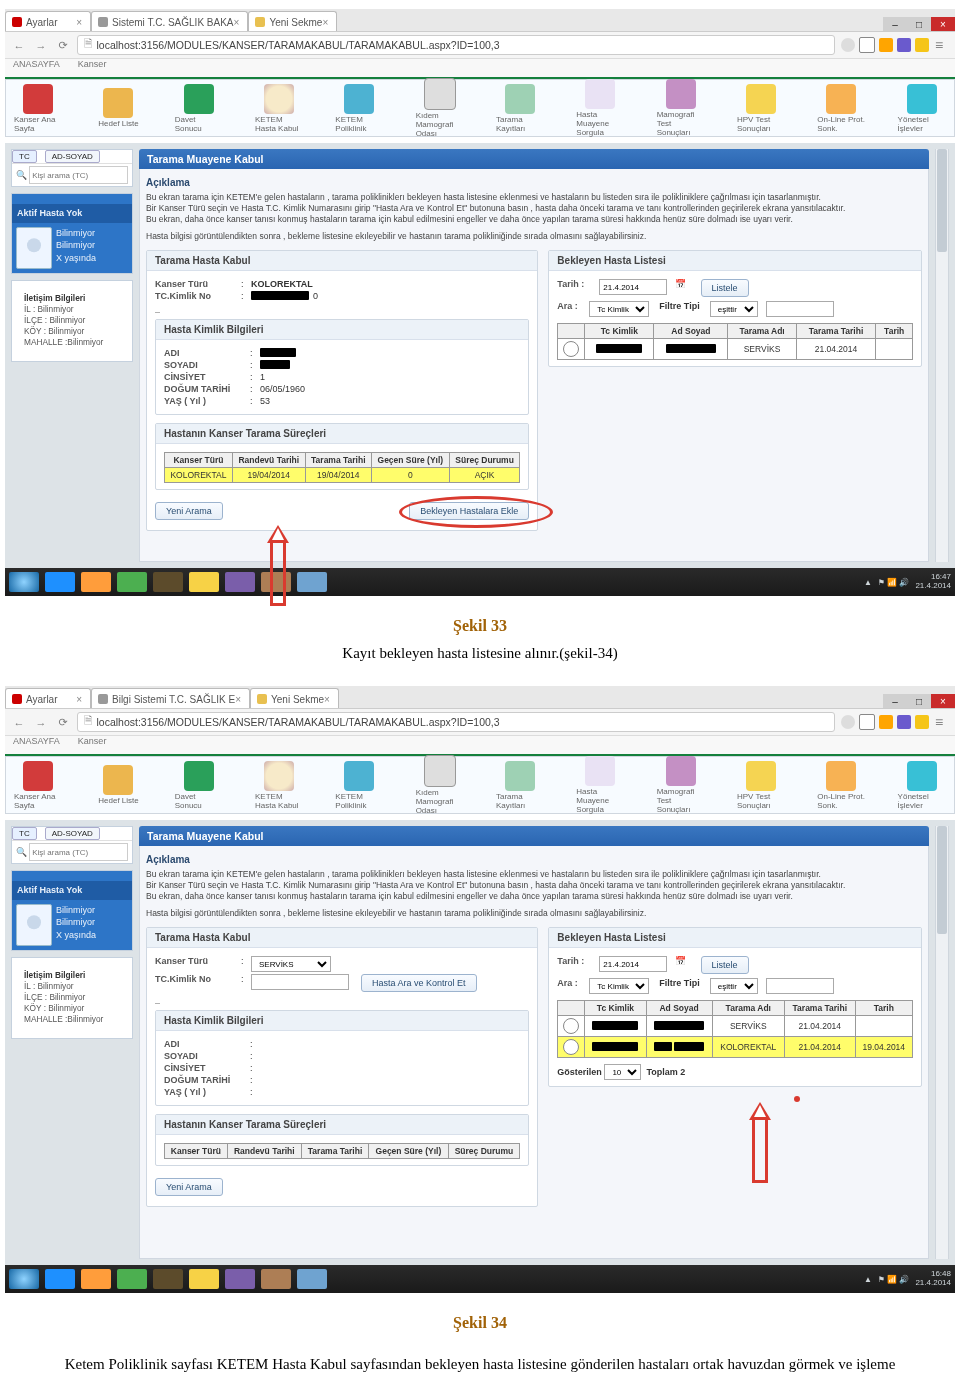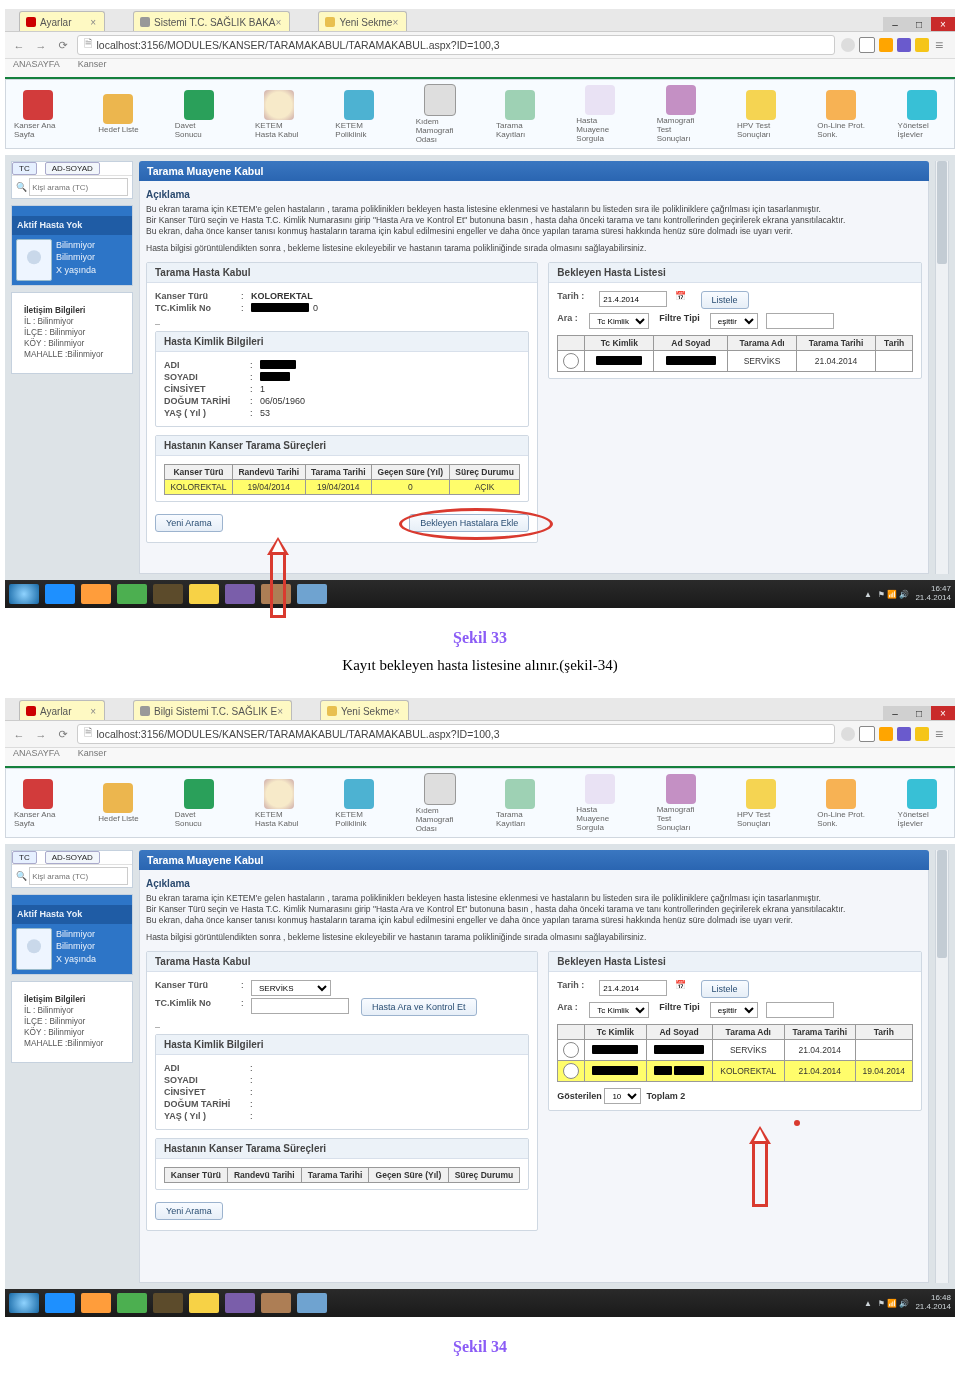--- a/index.html
+++ b/index.html
@@ -1,20 +1,20 @@
 <!DOCTYPE html>
 <html><head>
 <meta charset="utf-8">
 <style>
   body { margin:0; font-family:Arial,Helvetica,sans-serif; font-size:11px; background:#fff; color:#222; width:960px;}
   .outer { width:960px; }
   .shot { margin:8px 4px 10px 4px; border:1px solid #fff;}
   
   .chrome-tabs{background:#e8e8e8; border-bottom:1px solid #ccc; height:22px; display:flex; align-items:flex-end;}
-  .chrome-tabs .tab{background:#fef9c3;border:1px solid #bbb;border-bottom:none;border-radius:3px 3px 0 0;height:18px;margin:0 14px;padding:1px 8px 0 6px;display:flex;align-items:center;font-size:10px;color:#555;min-width:70px;justify-content:center;}
+  .chrome-tabs .tab{background:#ffffff;border:1px solid #bbb;border-bottom:none;border-radius:3px 3px 0 0;height:18px;margin:0 0;padding:1px 8px 0 6px;display:flex;align-items:center;font-size:10px;color:#555;min-width:70px;justify-content:center;}
   .chrome-tabs .tab-ic{width:10px;height:10px;background:#c00;border-radius:2px;margin-right:4px;flex:0 0 10px;}
   .chrome-tabs .tab-ic.g{background:#999;}
   .chrome-tabs .tab-ic.y{background:#e8c050;}
   .chrome-tabs .close{margin-left:auto;color:#888;}
   .chrome-tabs .win-ctrl{margin-left:auto;display:flex;gap:0;}
   .chrome-tabs .win-ctrl span{width:24px;height:14px;display:flex;align-items:center;justify-content:center;font-size:10px;}
   .chrome-tabs .min{background:#d0d0d0;}
   .chrome-tabs .max{background:#d0d0d0;}
   .chrome-tabs .closew{background:#c92b2b;color:#fff;}
   .chrome-addr{background:#f5f5f5;height:26px;border-bottom:1px solid #dcdcdc;display:flex;align-items:center;padding:0 6px;gap:6px;}
@@ -26,21 +26,21 @@
   .ic-star{background:#fff;border:1px solid #888;border-radius:2px;}
   .ic-t{background:orange;border-radius:2px;}
   .ic-p{background:#6a5acd;border-radius:2px;}
   .ic-j{background:#f5c518;border-radius:2px;}
   .chrome-menu{width:14px;}
   .chrome-menu::before{content:"≡";color:#888;font-size:14px;}
   
   .subtabs{height:18px;display:flex;border-bottom:2px solid #15803d;font-size:9px;background:#f8f8f8;padding-left:8px;gap:18px;color:#757575;}
   
   .apparea{display:flex;background:#dde3e7;padding:6px;gap:6px; min-height:400px;}
-  .toolbar{position:relative;height:56px;background:#f7fbff;border:1px solid #d0d7df;margin-bottom:6px;display:flex;align-items:center;gap:32px;padding:6px 8px;}
+  .toolbar{position:relative;height:56px;background:#f7fbff;border:1px solid #d0d7df;margin-bottom:6px;display:flex;align-items:center;gap:32px;padding:0 8px;}
   .toolbar .tbi{display:flex;flex-direction:column;align-items:center;font-size:8px;color:#666;width:54px;}
   .toolbar .tbi .pic{width:30px;height:30px;border-radius:4px;margin-bottom:1px;}
   .pic.red{background:#d23b3b;}
   .pic.list{background:#ecb64e;}
   .pic.green{background:#2aa05a;}
   .pic.beige{background:radial-gradient(circle,#f7eac9 60%,#caa);}
   .pic.blue{background:#4db2d2;}
   .pic.bm{background:#dedede;border:1px solid #999;position:relative;}
   .pic.pc{background:#9ed1b4;}
   .pic.usr{background:#e9e2f4;}
@@ -101,21 +101,21 @@
   .gc{background:#4caf50;}
   .yf{background:#5c4b2b;}
   .ex{background:#f7d246;}
   .vs{background:#7a5eaa;}
   .pt{background:#ad7e55;}
   .my{background:#6fa3d0;}
   .taskbar .sys{margin-left:auto;display:flex;align-items:center;gap:6px;color:#cfd6da;font-size:8px;}
   .taskbar .sys .clock{text-align:right;line-height:1.1;}
   
   .caption{width:930px;text-align:center;margin:20px auto;}
-  .caption h4{color:#8b5cf6;font-family:Georgia,serif;font-size:16px;margin:6px 0;}
+  .caption h4{color:#a16207;font-family:Georgia,serif;font-size:16px;margin:6px 0;}
   .caption p,.body-txt{font-family:Georgia,'Times New Roman',serif;font-size:15px;line-height:1.6;color:#000;text-align:center;margin:4px 60px;}
   .radio-cell{width:14px;height:14px;border:1px solid #888;border-radius:50%;display:inline-block;vertical-align:middle;background:#fff;}
   .red-dot{width:6px;height:6px;background:#d93a2f;border-radius:50%;display:inline-block;}
   .scrollbar-v{width:12px;background:#eef1f4;border-left:1px solid #cfd6dd;border-right:1px solid #cfd6dd;position:relative;align-self:stretch;}
   .scrollbar-v .thumb{position:absolute;left:1px;right:1px;top:0;height:25%;background:#c3ccd4;border-radius:2px;}
 </style>
 </head>
 <body>
 
 <div class="outer">

